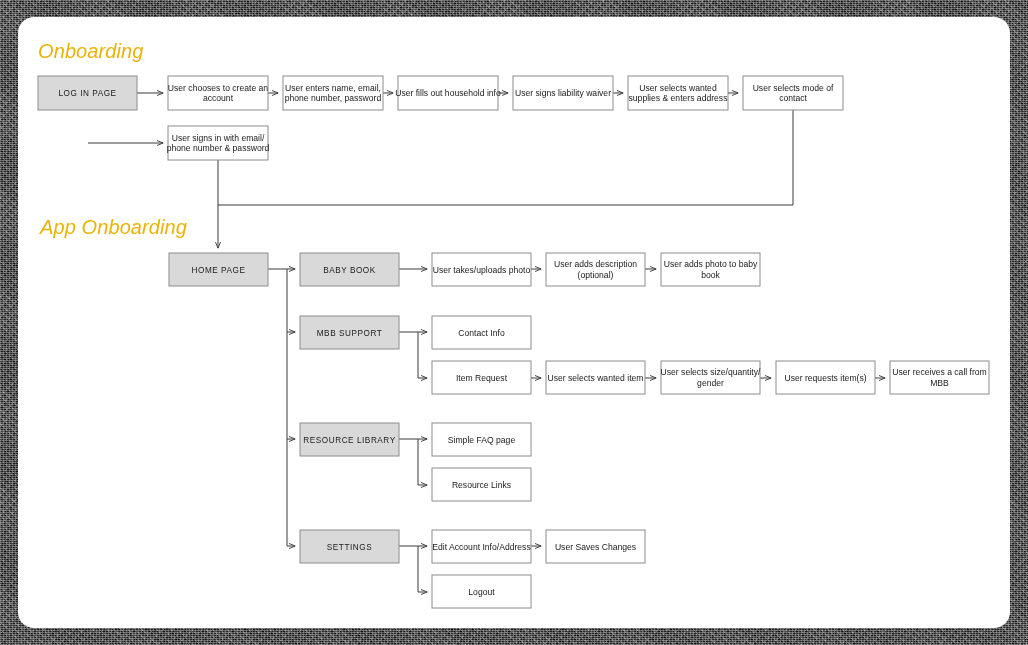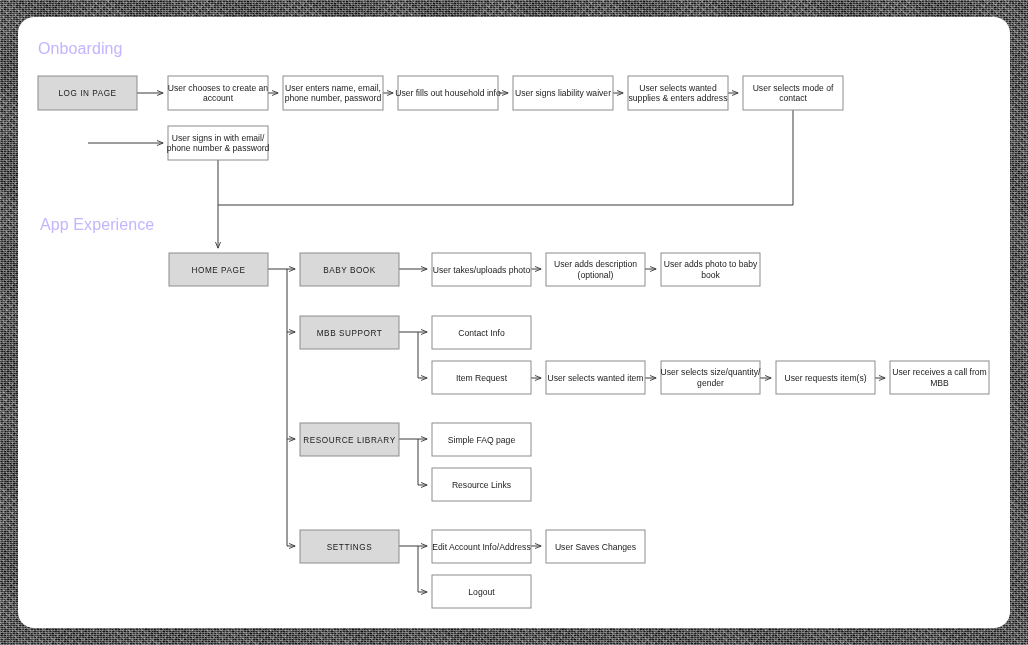--- a/index.html
+++ b/index.html
@@ -19,37 +19,37 @@
       repeating-linear-gradient(45deg, rgba(0,0,0,.55) 0 1px, rgba(255,255,255,.16) 1px 2px, rgba(0,0,0,0) 2px 5px),
       repeating-linear-gradient(135deg, rgba(255,255,255,.14) 0 1px, rgba(0,0,0,.45) 1px 3px, rgba(0,0,0,0) 3px 7px),
       repeating-linear-gradient(22deg, rgba(255,255,255,.10) 0 2px, rgba(0,0,0,0) 2px 6px);
   }
   #canvas{
     position:absolute;left:18px;top:17px;width:992px;height:611px;
     background:#ffffff;border-radius:16px;
   }
   svg#flow{position:absolute;left:0;top:0;width:1028px;height:645px;}
   .hdr{
-    position:absolute;color:#c4b5fd;font-size:16px;letter-spacing:.1px;white-space:nowrap;
+    position:absolute;color:#eab308;font-size:20px;letter-spacing:.1px;white-space:nowrap;font-style:italic;
   }
   .boxlabel{
     font-size:8.6px;fill:#1a1a1a;text-anchor:middle;
     font-family:"Liberation Sans","DejaVu Sans",sans-serif;
   }
   .boxlabel.caps{font-size:8.2px;letter-spacing:.55px;}
 </style>
 </head>
 <body>
 
 <div id="stage">
   <div id="noise"></div>
   <div id="canvas"></div>
 
   <div class="hdr" style="left:38px;top:40px;">Onboarding</div>
-  <div class="hdr" style="left:40px;top:216px;">App Experience</div>
+  <div class="hdr" style="left:40px;top:216px;">App Onboarding</div>
 
   <svg id="flow" viewBox="0 0 1028 645" xmlns="http://www.w3.org/2000/svg">
     <defs>
       <marker id="ah" markerWidth="7" markerHeight="7" refX="6.2" refY="2.6" orient="auto" markerUnits="userSpaceOnUse">
         <path d="M0,0 L6.4,2.6 L0,5.2" fill="none" stroke="#3a3a3a" stroke-width="0.9"></path>
       </marker>
     </defs>
     <g id="connector-layer">
         <path d="M137,93 L163,93" fill="none" stroke="#3a3a3a" stroke-width="1" marker-end="url(#ah)"></path>
         <path d="M268,93 L278,93" fill="none" stroke="#3a3a3a" stroke-width="1" marker-end="url(#ah)"></path>

